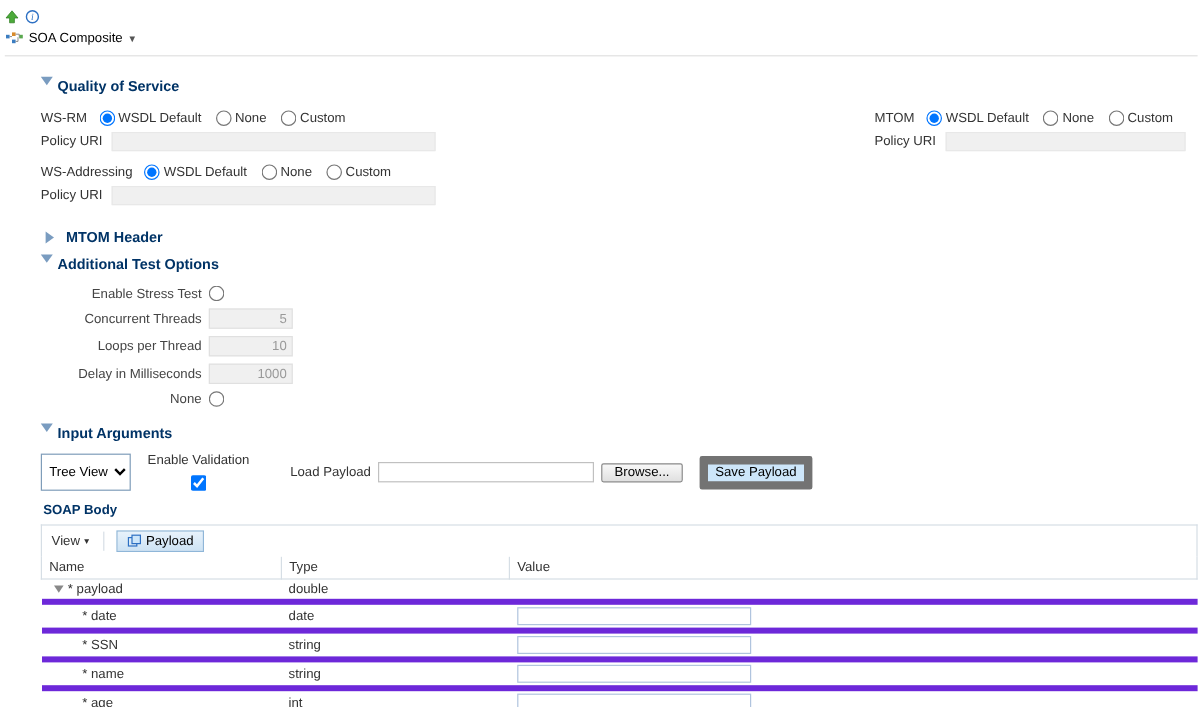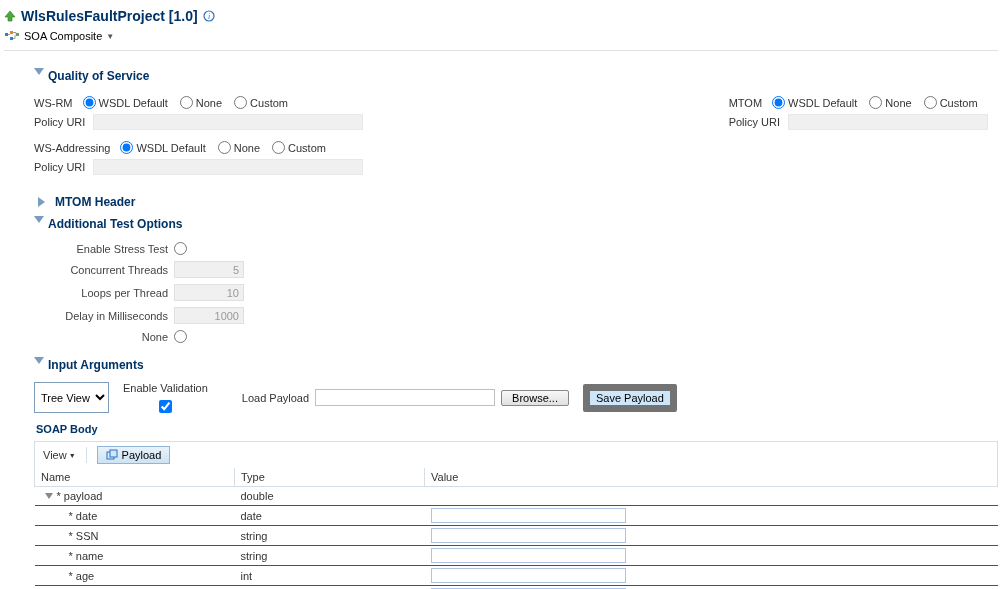--- a/index.html
+++ b/index.html
@@ -225,21 +225,21 @@
       font-size: 11px;
       color: #333;
       padding: 3px 6px;
       border: 1px solid #d6dee5;
       border-top: none;
       background: #fff;
     }
     .tree-table td {
       font-size: 11px;
       padding: 2px 6px;
-      border-bottom: 1px solid #6d28d9;
+      border-bottom: 5px solid #6d28d9;
       height: 19px;
       vertical-align: middle;
     }
     .col-name { width: 200px;}
     .col-type { width: 190px;}
     .name-cell { display: flex; align-items: center;}
     .indent-0 { padding-left: 4px;}
     .indent-1 { padding-left: 28px;}
     .tree-disclosure {
       width: 0; height: 0;
@@ -268,21 +268,20 @@
   </style>
 </head>
 <body>
 
 <div class="header-row">
   <span class="up-arrow-icon">
     <svg viewBox="0 0 12 12" width="12" height="12">
         <path d="M6 1 L11 7 L8 7 L8 11 L4 11 L4 7 L1 7 Z" fill="#4caa3a" stroke="#2a7a1f" stroke-width="0.6"></path>
       </svg>
   </span>
-  <span class="page-title">WlsRulesFaultProject [1.0]</span>
   <span class="info-icon">
     <svg viewBox="0 0 12 12" width="12" height="12">
         <circle cx="6" cy="6" r="5" fill="none" stroke="#2d70c3" stroke-width="1.2"></circle>
         <text x="6" y="9" text-anchor="middle" font-size="8" fill="#2d70c3" font-family="serif" font-style="italic">i</text>
       </svg>
   </span>
 </div>
 <div class="breadcrumb-row">
   <span class="soa-icon">
     <svg viewBox="0 0 16 12" width="16" height="12">

